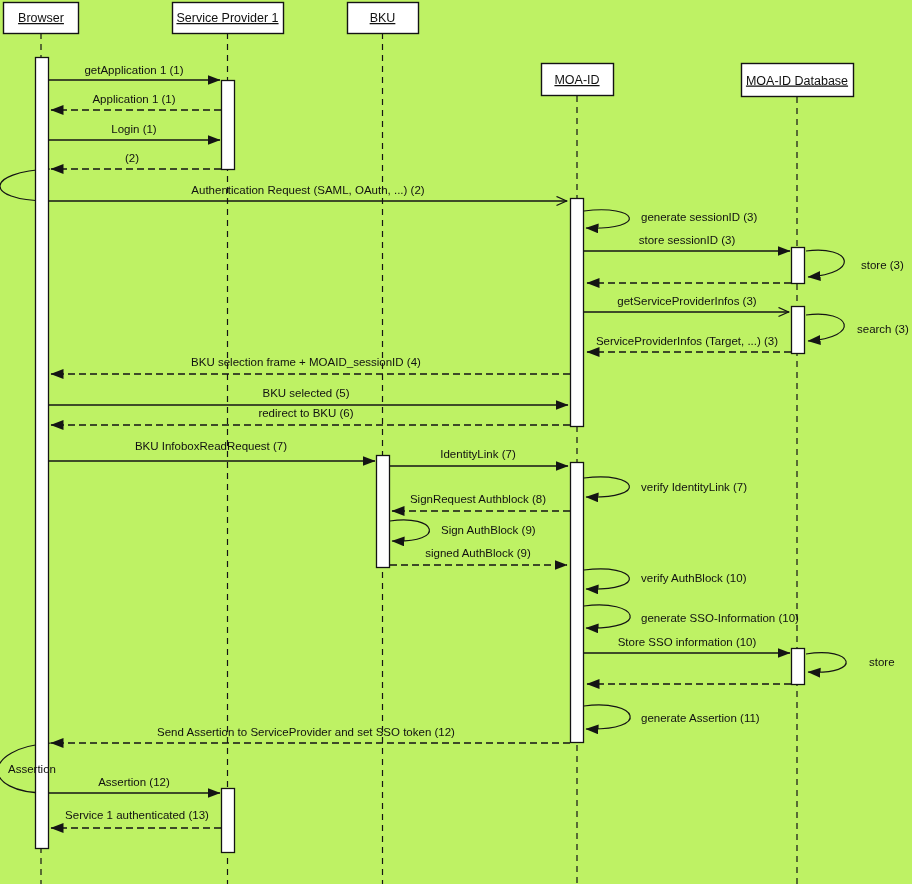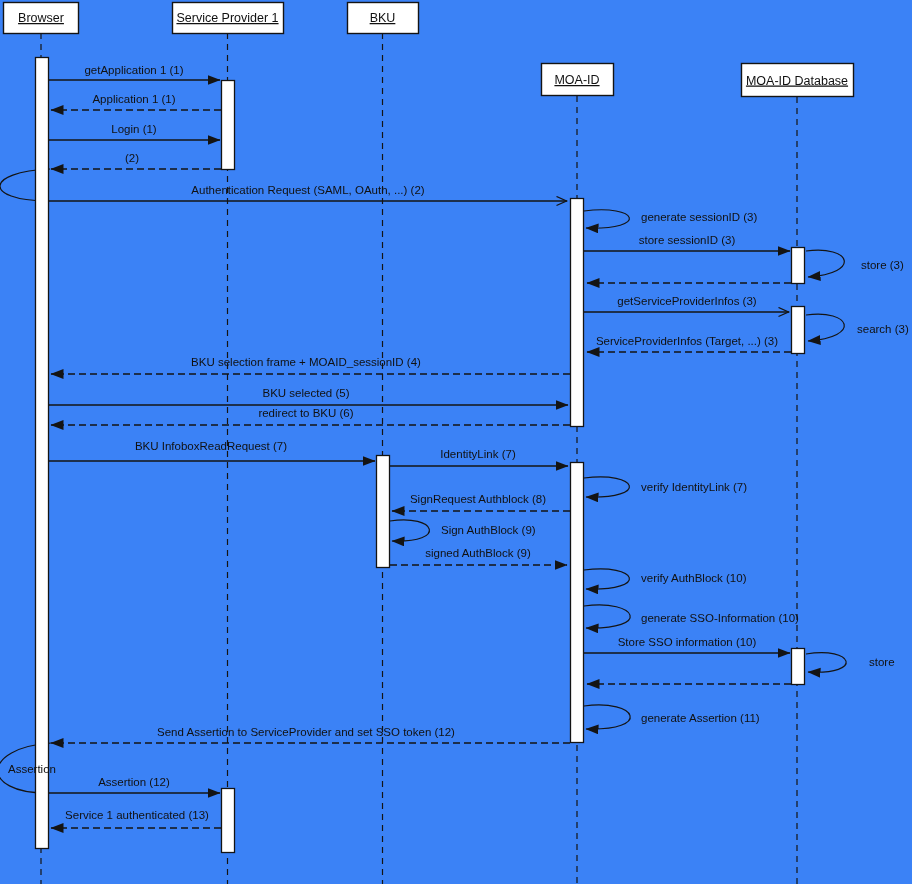--- a/index.html
+++ b/index.html
@@ -4,21 +4,21 @@
 <style>
   html, body {
     margin: 0;
     padding: 0;
     background: #ffffff;
   }
   .stage {
     position: relative;
     width: 912px;
     height: 884px;
-    background: #3b82f6;
+    background: #bef264;
     overflow: hidden;
   }
   svg { display: block; }
   svg text {
     font-family: "Liberation Sans", "DejaVu Sans", sans-serif;
     font-size: 11.5px;
     fill: #111111;
   }
   .actor-label {
     font-size: 12.5px;

